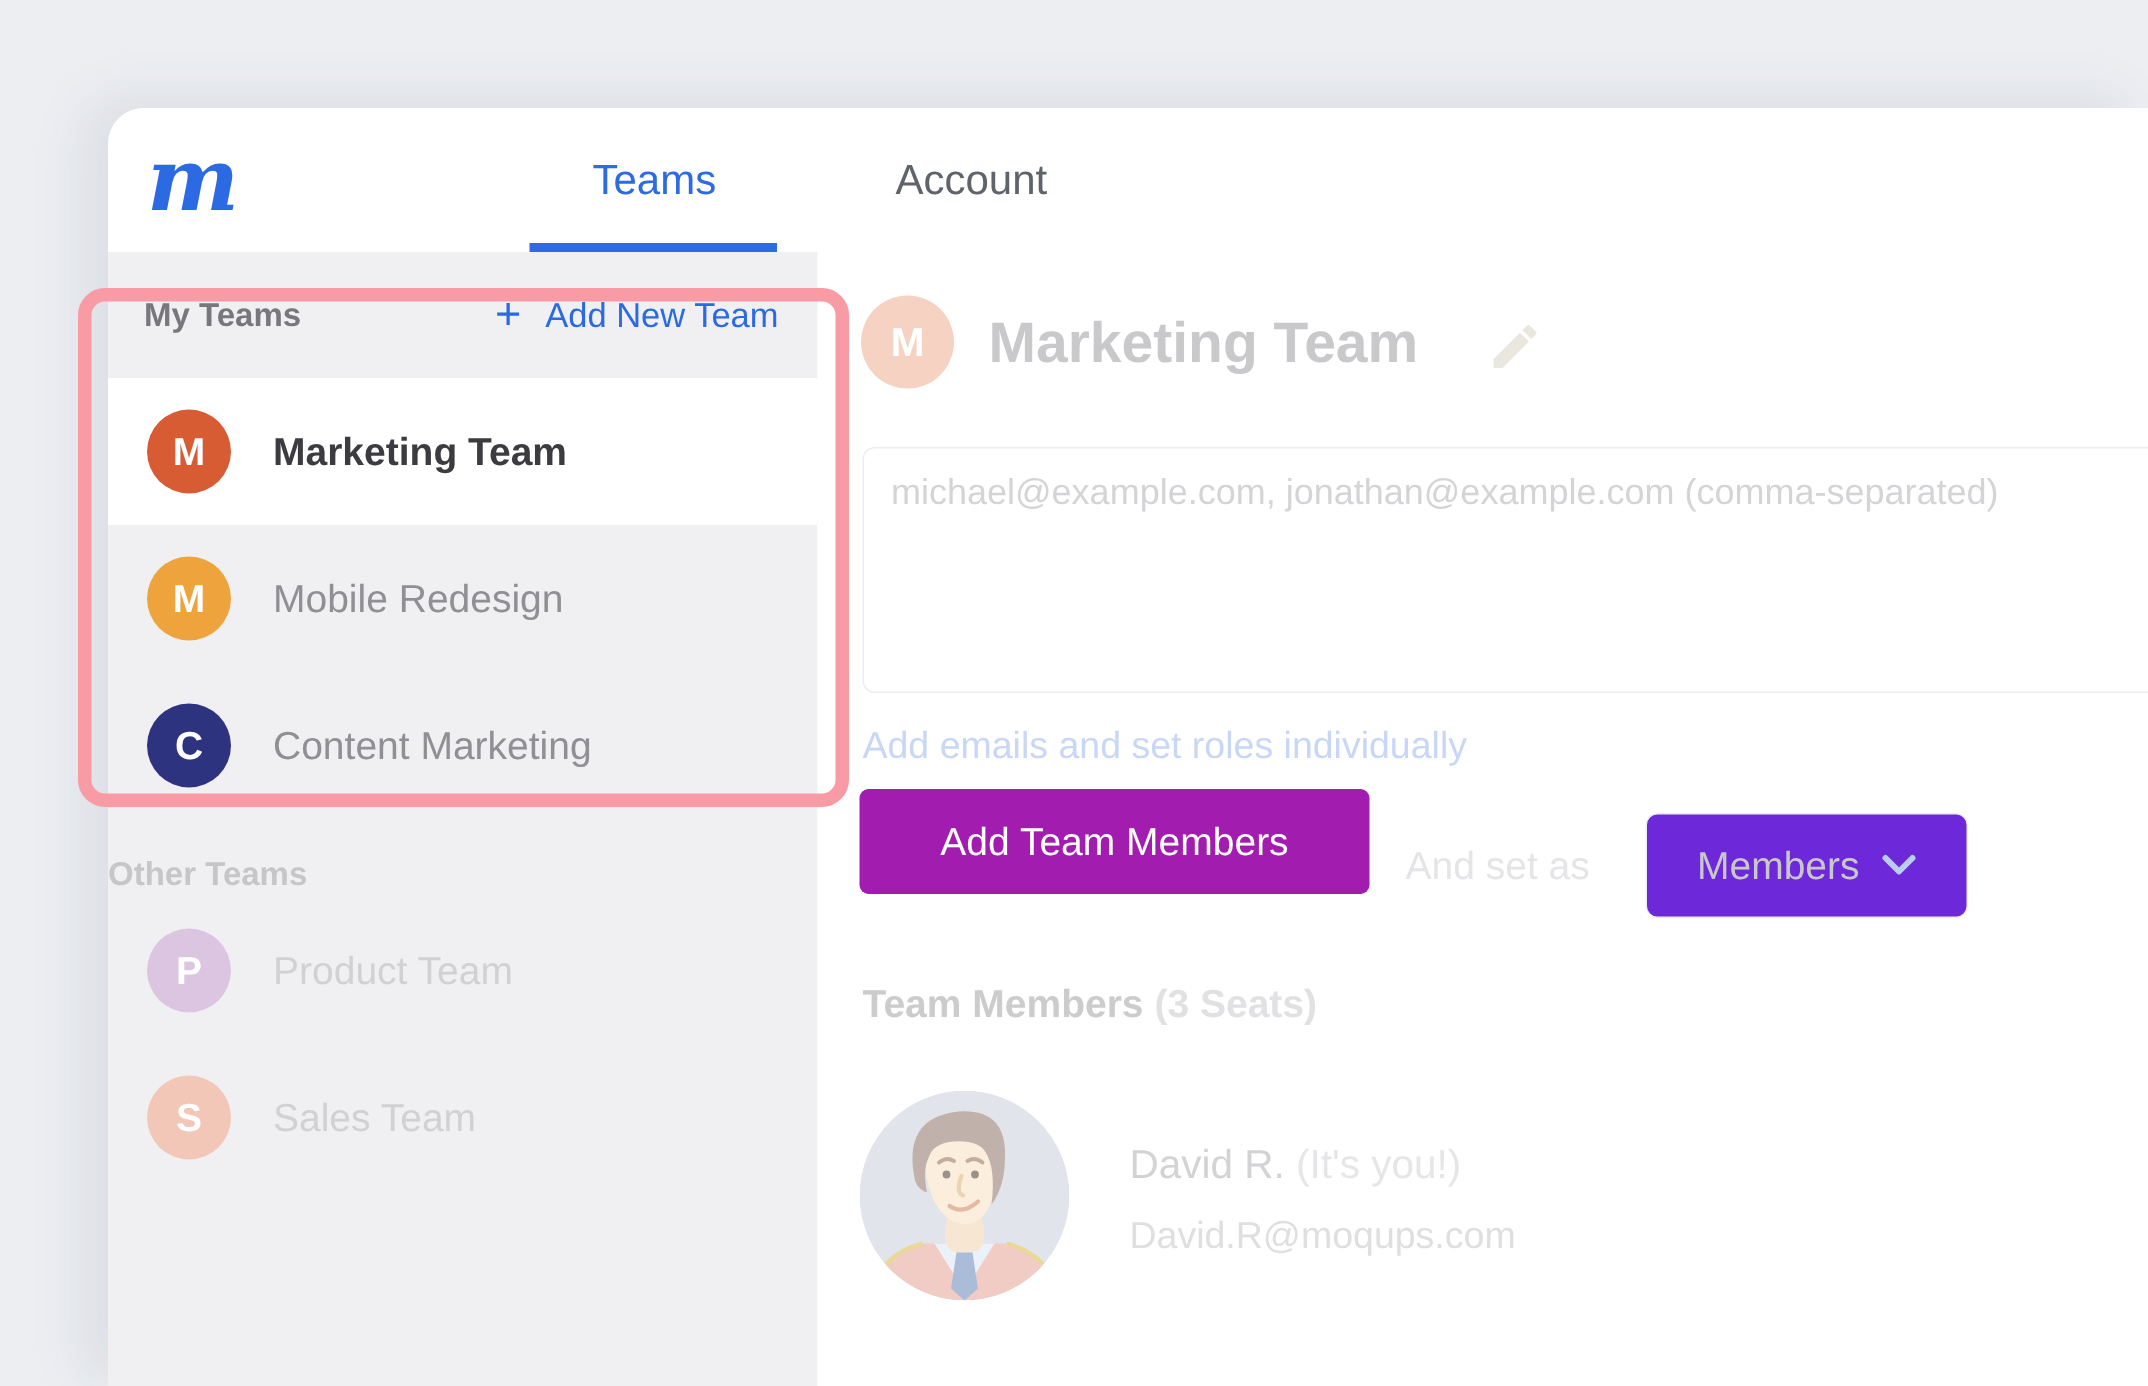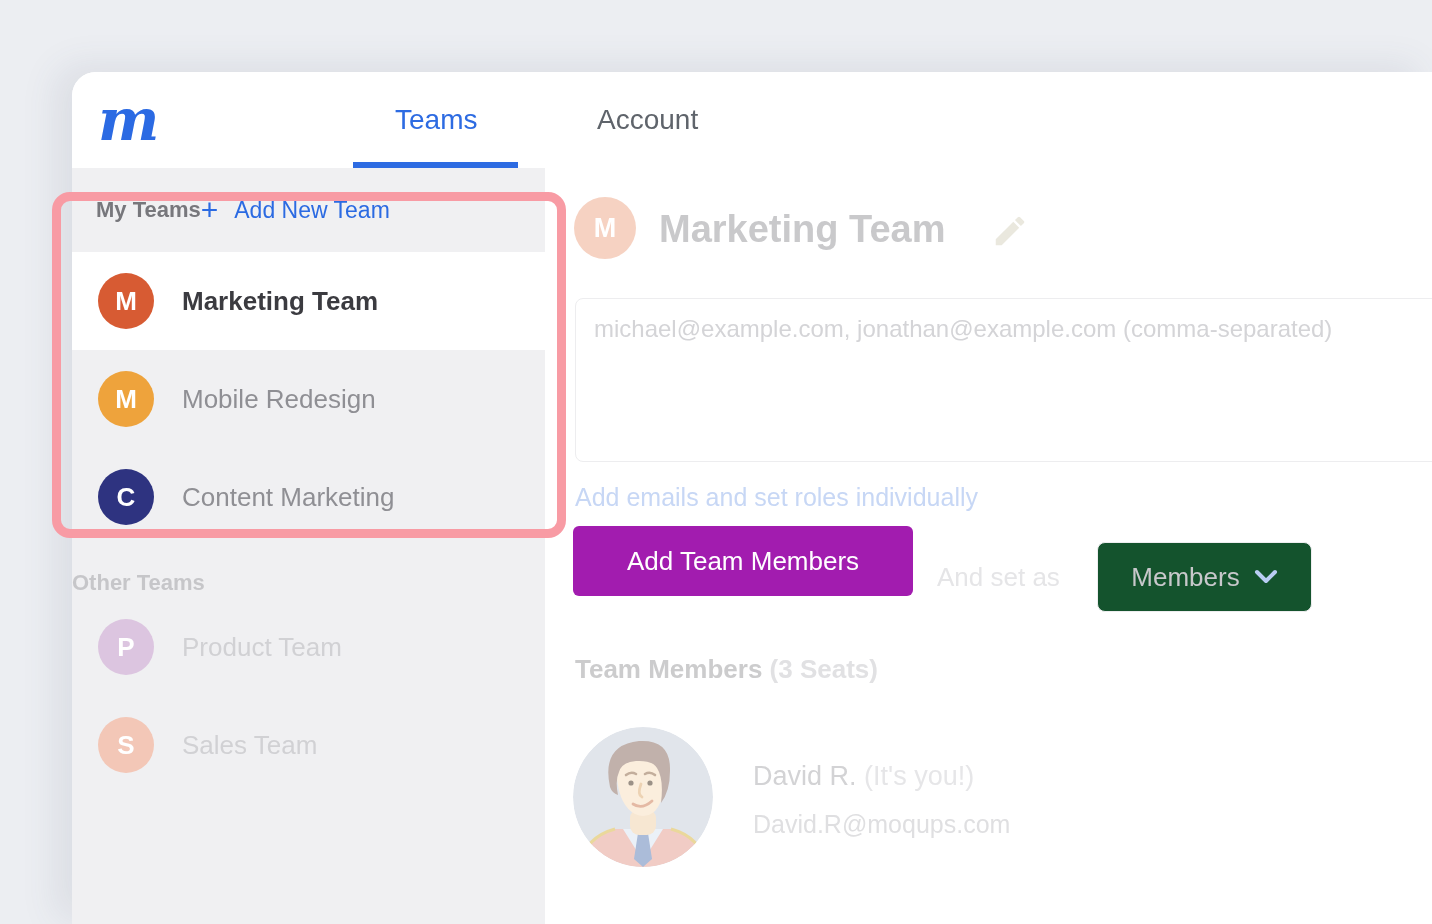--- a/index.html
+++ b/index.html
@@ -36,21 +36,21 @@
     position:absolute; left:281px; bottom:0; width:165px; height:6px;
     background:#2d6be2;
   }
   
   .sidebar {
     position:absolute; left:0; top:96px; width:473px; bottom:0;
     background:#f0f0f2;
   }
   .side-header {
     height:84px; display:flex; align-items:center;
-    padding:0 26px 0 24px; justify-content:flex-start;
+    padding:0 26px 0 24px; justify-content:space-between;
   }
   .side-header-title { font-size:22px; font-weight:bold; color:#77777c; }
   .add-team { display:flex; align-items:center; cursor:pointer; }
   .plus-icon { font-size:30px; color:#2b6ae2; font-weight:400; margin-right:16px; line-height:24px; }
   .add-team-label { font-size:23px; color:#2b6ae2; font-weight:500; }
   .team-row {
     height:98px; display:flex; align-items:center; padding-left:26px; cursor:pointer;
   }
   .team-row.selected { background:#ffffff; }
   .avatar-circle {
@@ -103,21 +103,21 @@
     background:#a21caf; border:none; border-radius:6px;
     color:#ffffff; font-size:26px; font-family:"Liberation Sans", sans-serif;
     cursor:pointer;
   }
   .set-as-label {
     position:absolute; left:392px; top:374px; height:70px; line-height:70px;
     font-size:26px; color:#e5e5e7;
   }
   .role-dropdown {
     position:absolute; left:552px; top:374px; width:215px; height:70px;
-    background:#14532d; border:1px solid #ededef; border-radius:8px;
+    background:#6d28d9; border:1px solid #ededef; border-radius:8px;
     display:flex; align-items:center; justify-content:center; gap:14px;
     cursor:pointer;
   }
   .role-value { font-size:26px; color:#c8c8cb; }
   .members-heading { position:absolute; left:30px; top:486px; font-size:26px; }
   .members-heading .hd { font-weight:bold; color:#cccccd; }
   .members-heading .seats { font-weight:bold; color:#e1e1e3; }
   .member-avatar {
     position:absolute; left:28px; top:559px; width:140px; height:140px;
     border-radius:50%; overflow:hidden;

